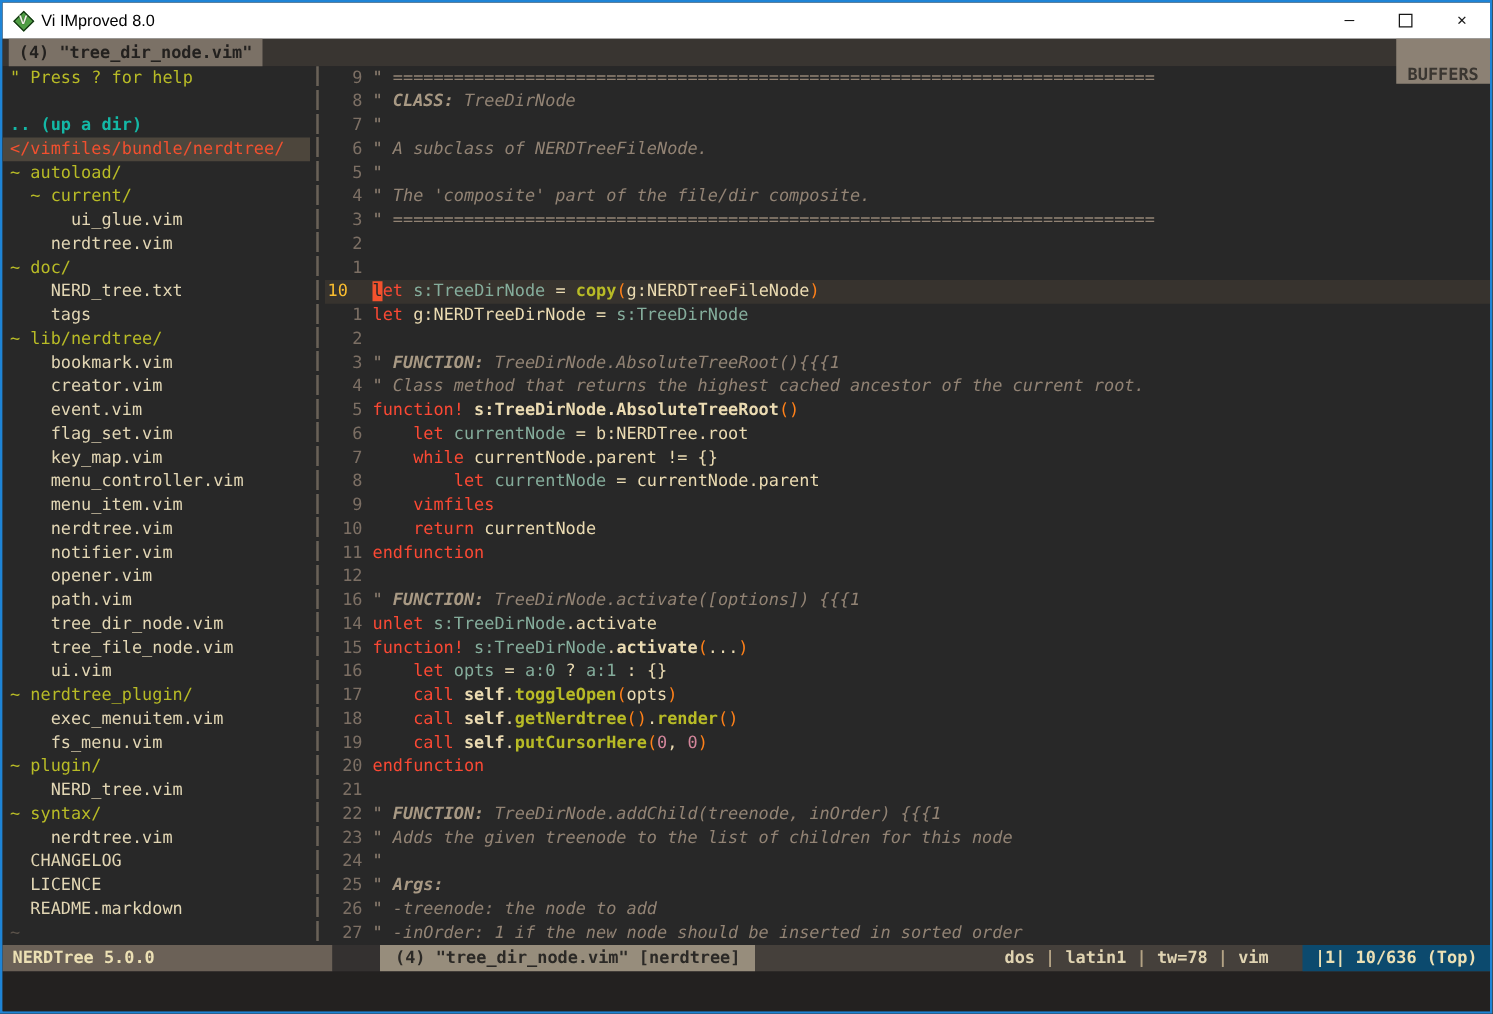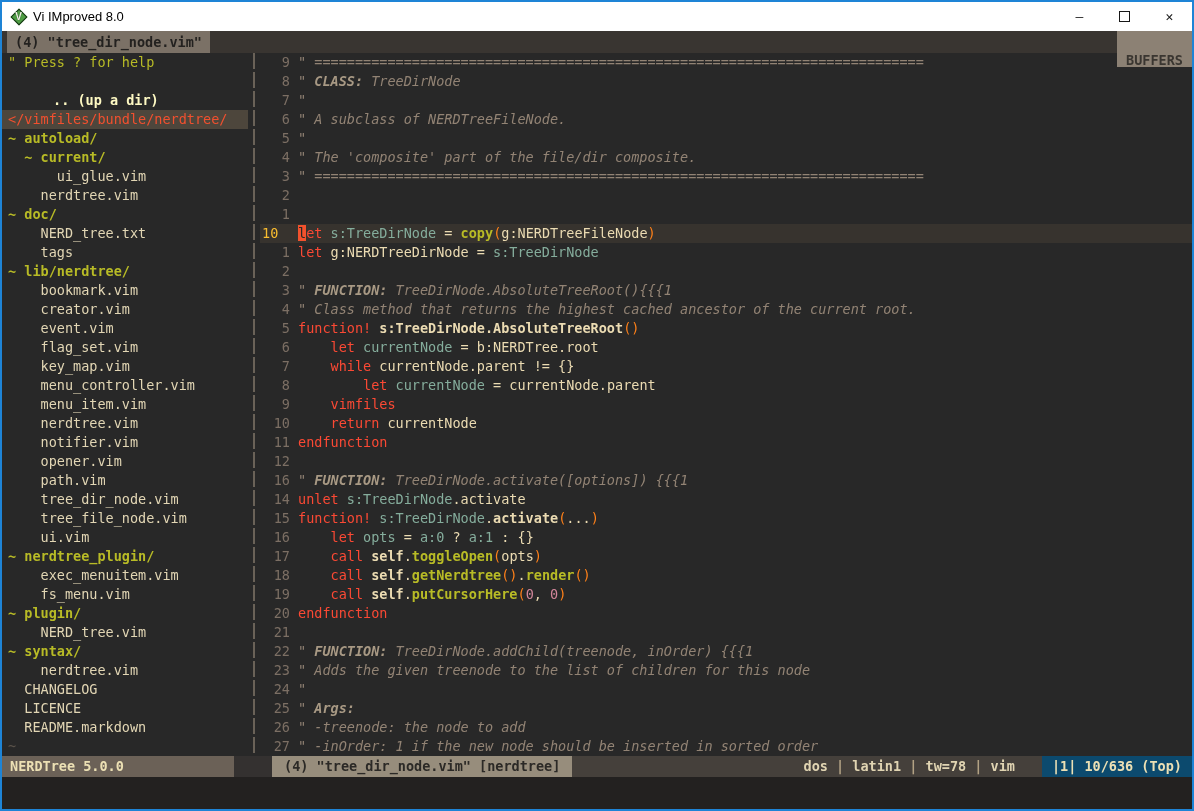--- a/index.html
+++ b/index.html
@@ -20,23 +20,23 @@
   
   .tabline{height:22px;background:#393531;display:flex;align-items:stretch;}
   .tab{margin-left:5px;background:#7b7166;color:#23211f;font-weight:bold;padding:0 8px;line-height:22px;white-space:pre;}
   .tabline-fill{flex:1;}
   .buffers{background:#8c8174;color:#3a3631;font-weight:bold;padding:18px 9px;line-height:22px;}
   
   .main{display:flex;height:703px;background:#282828;align-items:stretch;}
   .sidebar{width:246px;flex:none;overflow:hidden;}
   .nt-row{height:19px;line-height:19px;white-space:pre;padding-left:6px;}
   .nt-help{color:#b8bb26;}
-  .nt-updir{color:#fef9c3;font-weight:bold;margin-left:45px;}
+  .nt-updir{color:#14b8a6;font-weight:bold;}
   .nt-root{color:#f1502f;background:#4d463c;}
-  .nt-dir{color:#b8bb26;font-weight:bold;}
+  .nt-dir{color:#b8bb26;font-weight:normal;}
   .nt-file{color:#e2d6b4;}
   .nt-tilde{color:#5a524a;}
   .vsep{width:12px;flex:none;background-image:repeating-linear-gradient(to bottom,#6a6258 0 16px,transparent 16px 19px);background-size:2px 100%;background-position:5px 0;background-repeat:no-repeat;}
   .editor{flex:1;overflow:hidden;}
   .code-row{display:flex;height:19px;line-height:19px;white-space:pre;}
   .code-row.current{background:#37332e;}
   .lnum{width:30px;flex:none;text-align:right;color:#7c6f64;}
   .current .lnum{text-align:left;padding-left:2px;color:#fabd2f;width:28px;}
   .code{padding-left:8px;}
   .sg-c{color:#928374;font-style:italic;}
@@ -44,21 +44,21 @@
   .sg-k{color:#fb4934;}
   .sg-v{color:#85ad9c;}
   .sg-f{color:#ebdbb2;}
   .sg-b{color:#ebdbb2;font-weight:bold;}
   .sg-fn{color:#b8bb26;font-weight:bold;}
   .sg-o{color:#fe8019;}
   .sg-n{color:#d3869b;}
   .sg-cu{color:#282828;background:#f3522d;}
   
   .statusline{height:21px;display:flex;align-items:stretch;font-weight:bold;line-height:21px;white-space:pre;}
-  .sl-nerdtree{width:232px;flex:none;background:#6b6157;color:#ece0b4;padding-left:8px;box-sizing:border-box;}
+  .sl-nerdtree{width:264px;flex:none;background:#6b6157;color:#ece0b4;padding-left:8px;box-sizing:border-box;}
   .sl-gap{width:38px;flex:none;background:#343130;}
   .sl-buffer{background:#978d7c;color:#2b2926;padding:0 12px;flex:none;}
   .sl-fill{flex:1;background:#45403b;display:flex;justify-content:flex-end;}
   .sl-right{color:#e0d4b2;padding-right:27px;}
   .sl-pipe{color:#b3a284;}
   .sl-pos{background:#0c4a6e;color:#ece0b4;padding:0 10px;flex:none;}
   
   .cmdline{height:34px;background:#232120;}
 </style>
 </head>

